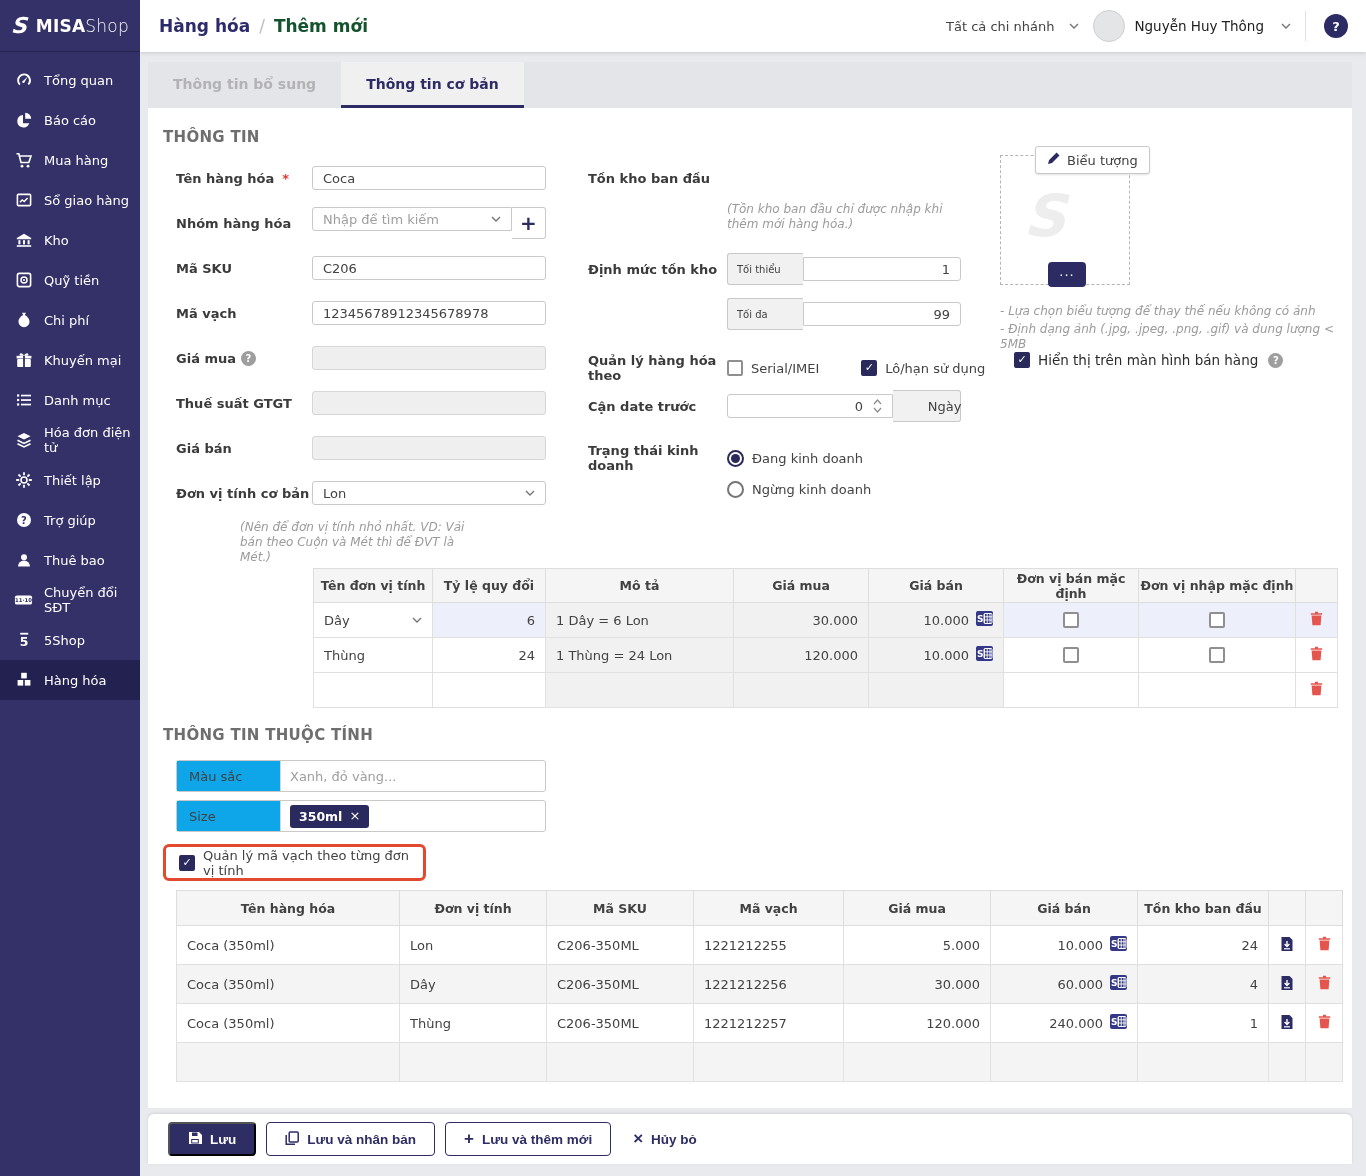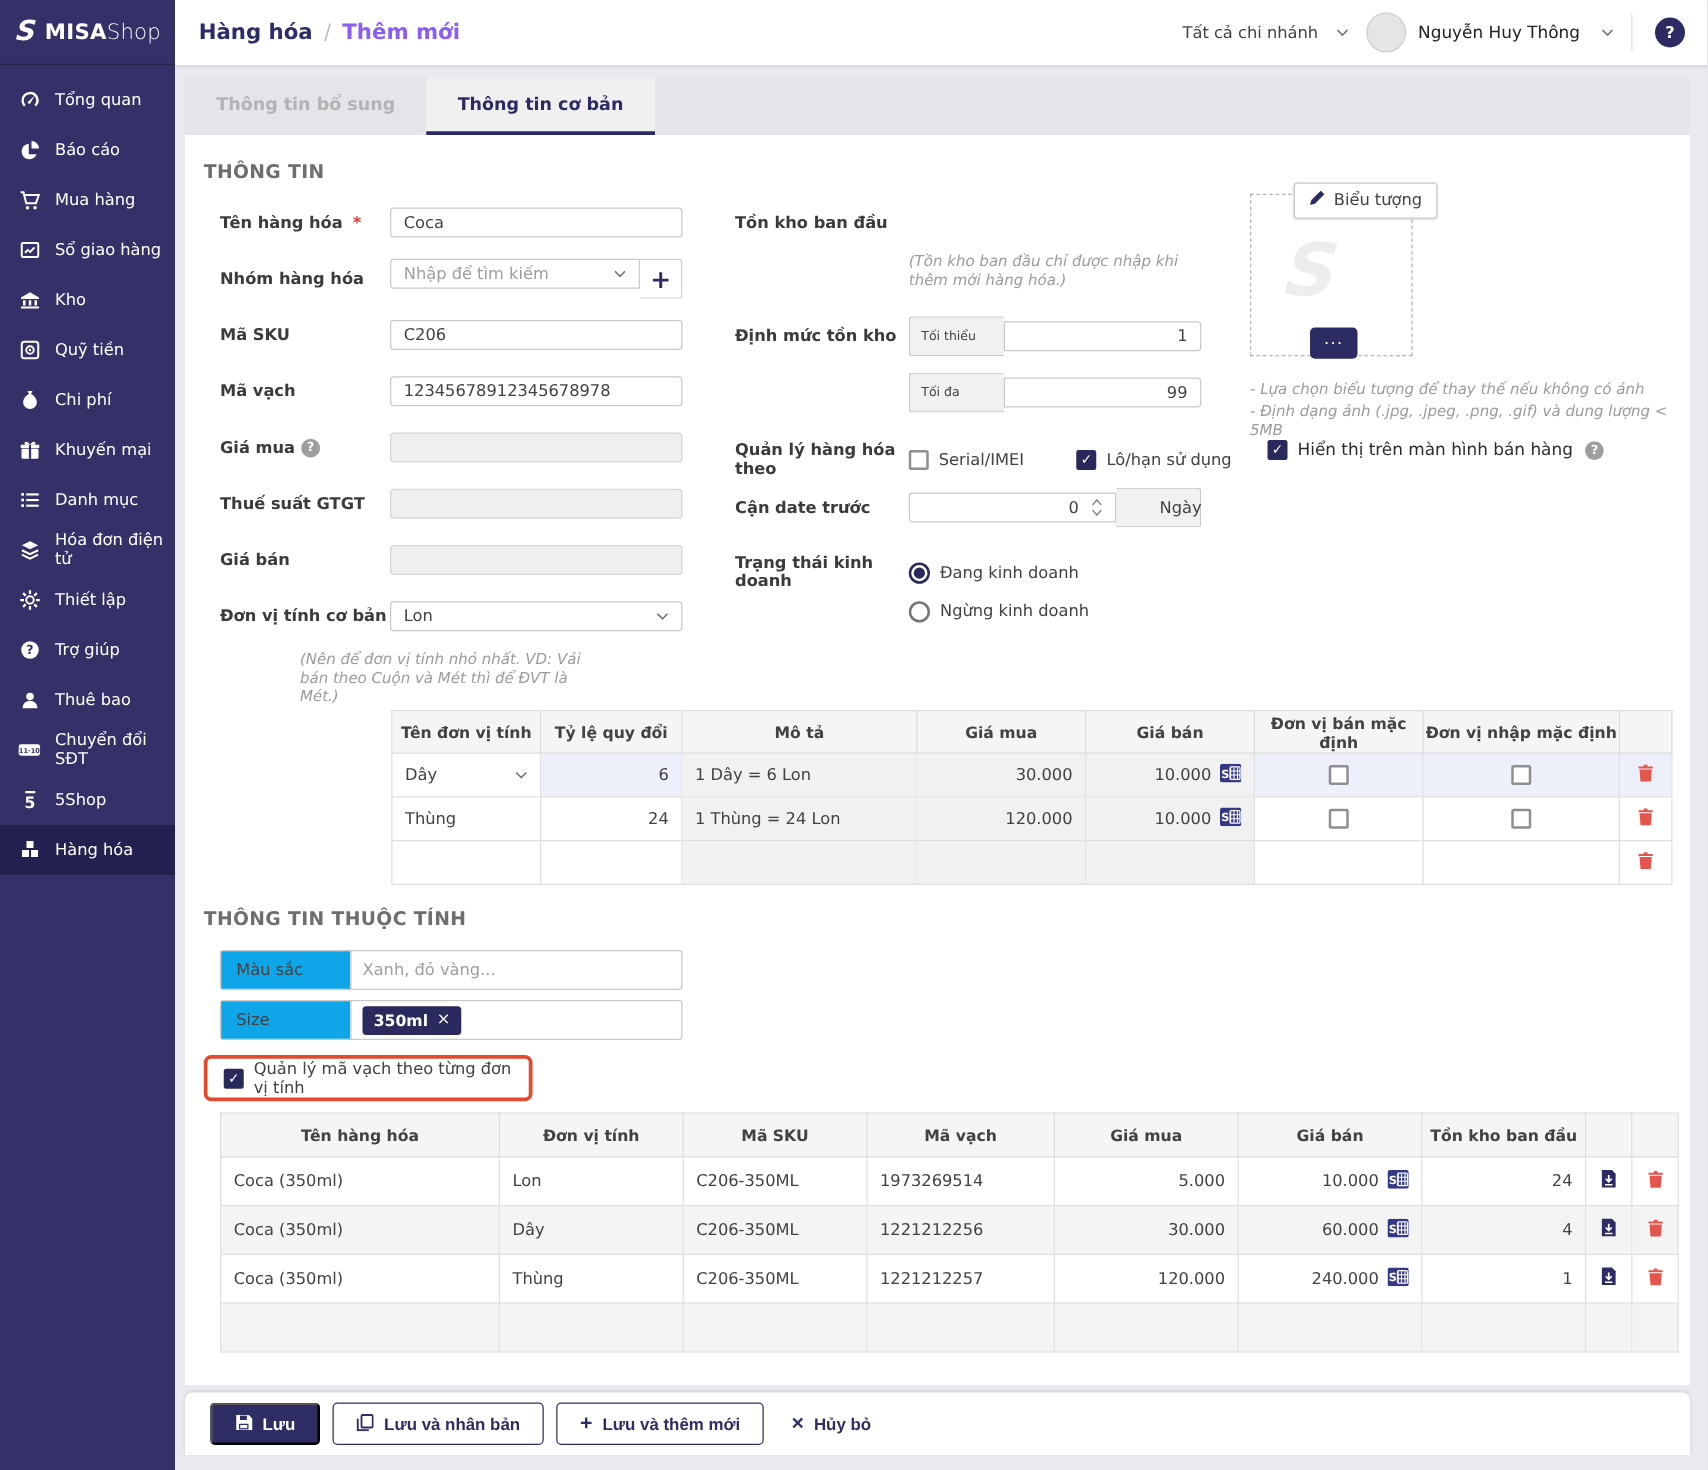--- a/index.html
+++ b/index.html
@@ -19,21 +19,21 @@
   .side-item.active { background:#232150; }
   .side-ic { width:19px; height:18px; display:inline-flex; align-items:center; justify-content:center; flex:none; }
   .side-ic svg { display:block; }
 
   
   .main { position:absolute; left:140px; top:0; width:1226px; height:1176px; }
   .topbar { height:52px; background:#fff; display:flex; align-items:center; justify-content:space-between; padding:0 18px 0 19px; box-shadow:0 1px 4px rgba(0,0,0,.14); position:relative; z-index:3; }
   .crumbs { display:flex; align-items:center; gap:9px; font-size:17px; font-weight:bold; }
   .crumb-link { color:#2d2b6b; cursor:pointer; }
   .crumb-sep { color:#bdbdbd; font-weight:normal; }
-  .crumb-cur { color:#8b5cf6; }
+  .crumb-cur { color:#14532d; }
   .top-right { display:flex; align-items:center; gap:14px; }
   .branch { display:flex; align-items:center; gap:7px; font-size:13px; color:#424242; cursor:pointer; }
   .userbox { display:flex; align-items:center; gap:9px; cursor:pointer; }
   .avatar { width:32px; height:32px; border-radius:50%; background:#e4e5e7; border:1px solid #cfcfcf; }
   .username { font-size:13.5px; color:#212121; }
   .top-divider { width:1px; height:30px; background:#e0e0e0; }
   .help-circle { width:24px; height:24px; border-radius:50%; background:#2d2b64; color:#fff; display:flex; align-items:center; justify-content:center; font-size:13px; font-weight:bold; cursor:pointer; margin-left:4px; }
   .help-circle::after { content:"?"; }
 
   
@@ -619,21 +619,21 @@
                 <th>Tồn kho ban đầu</th>
                 <th></th>
                 <th></th>
               </tr>
             </thead>
             <tbody>
               <tr>
                 <td>Coca (350ml)</td>
                 <td>Lon</td>
                 <td>C206-350ML</td>
-                <td>1973269514</td>
+                <td>1221212255</td>
                 <td class="num">5.000</td>
                 <td class="num"><span class="price-wrap">10.000<span><svg width="17" height="15" viewBox="0 0 17 15">
                         <rect width="17" height="15" rx="2" fill="#343886"></rect>
                         <text x="4.2" y="11" font-size="9" font-weight="bold" fill="#fff" text-anchor="middle">S</text>
                         <path d="M8.5 3v9M11.2 3v9M14 3v9M8.5 5.8H16M8.5 9H16" stroke="#fff" stroke-width=".9"></path>
                         <rect x="8" y="2.5" width="8" height="10" rx="1" fill="none" stroke="#fff" stroke-width="1"></rect>
                       </svg></span></span></td>
                 <td class="num">24</td>
                 <td class="ctr"><span class="trash">
                     <svg width="16" height="16" viewBox="0 0 16 16">

